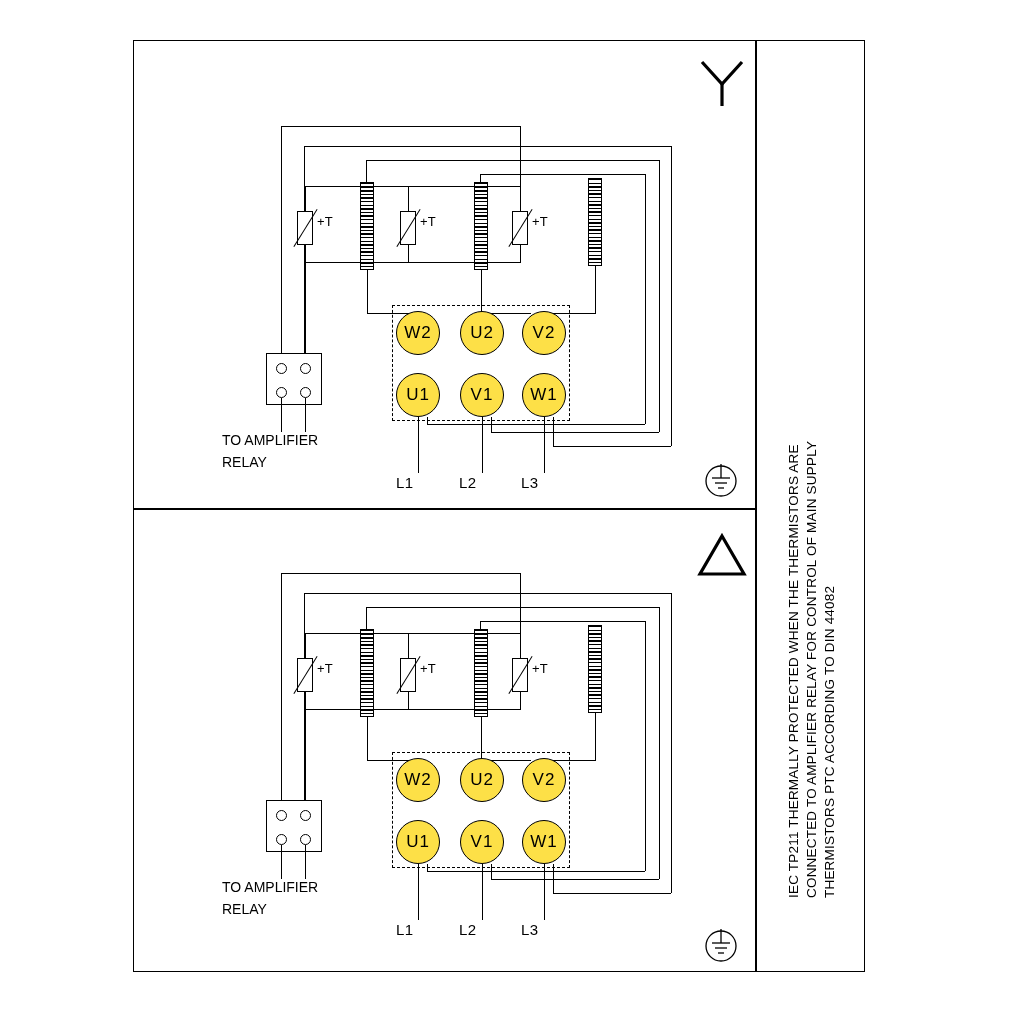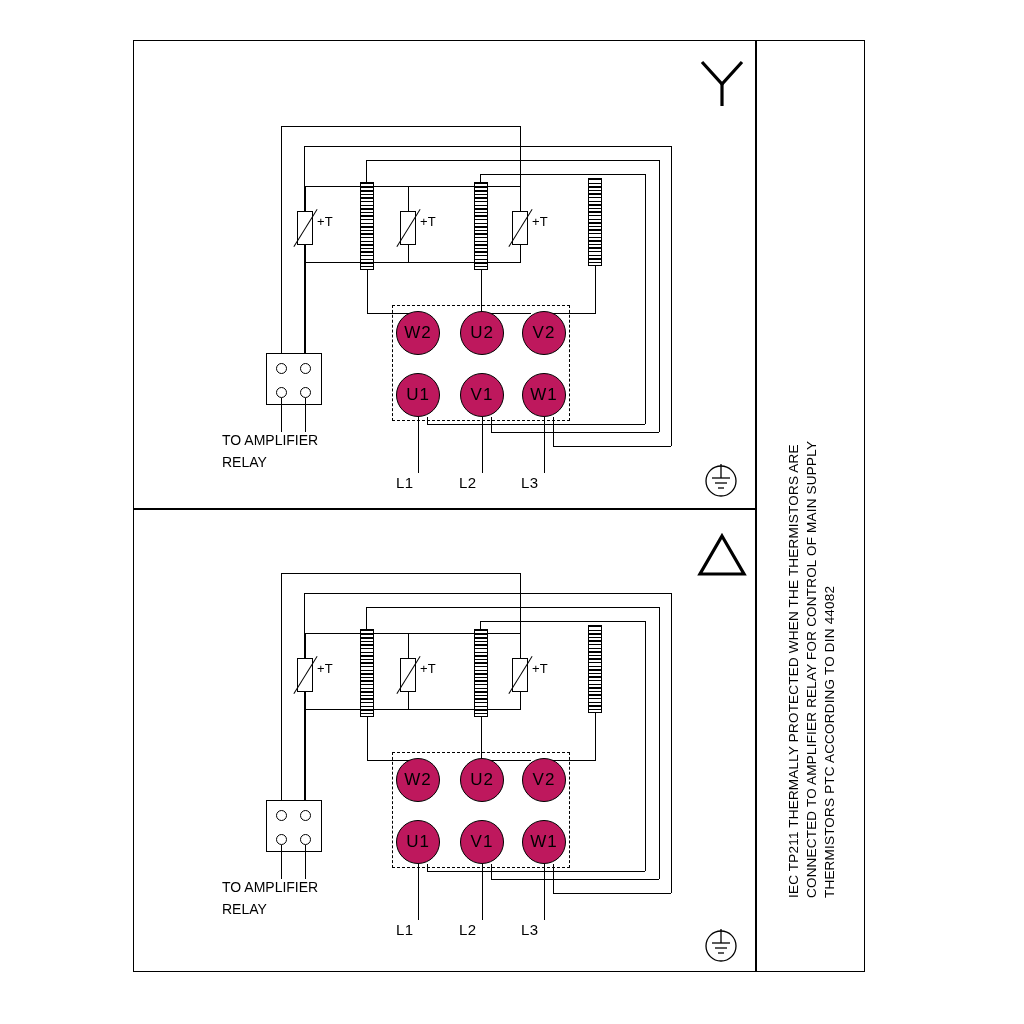--- a/index.html
+++ b/index.html
@@ -75,21 +75,21 @@
     font-size: 13px;
     letter-spacing: 0.2px;
   }
   .term-circle {
     position: absolute;
     box-sizing: border-box;
     width: 44px;
     height: 44px;
     border: 1.4px solid #000;
     border-radius: 50%;
-    background: #be185d;
+    background: #fde047;
     display: flex;
     align-items: center;
     justify-content: center;
     font-size: 17px;
     letter-spacing: 1px;
   }
   .dash-box {
     position: absolute;
     box-sizing: border-box;
     border: 1.2px dashed #000;

